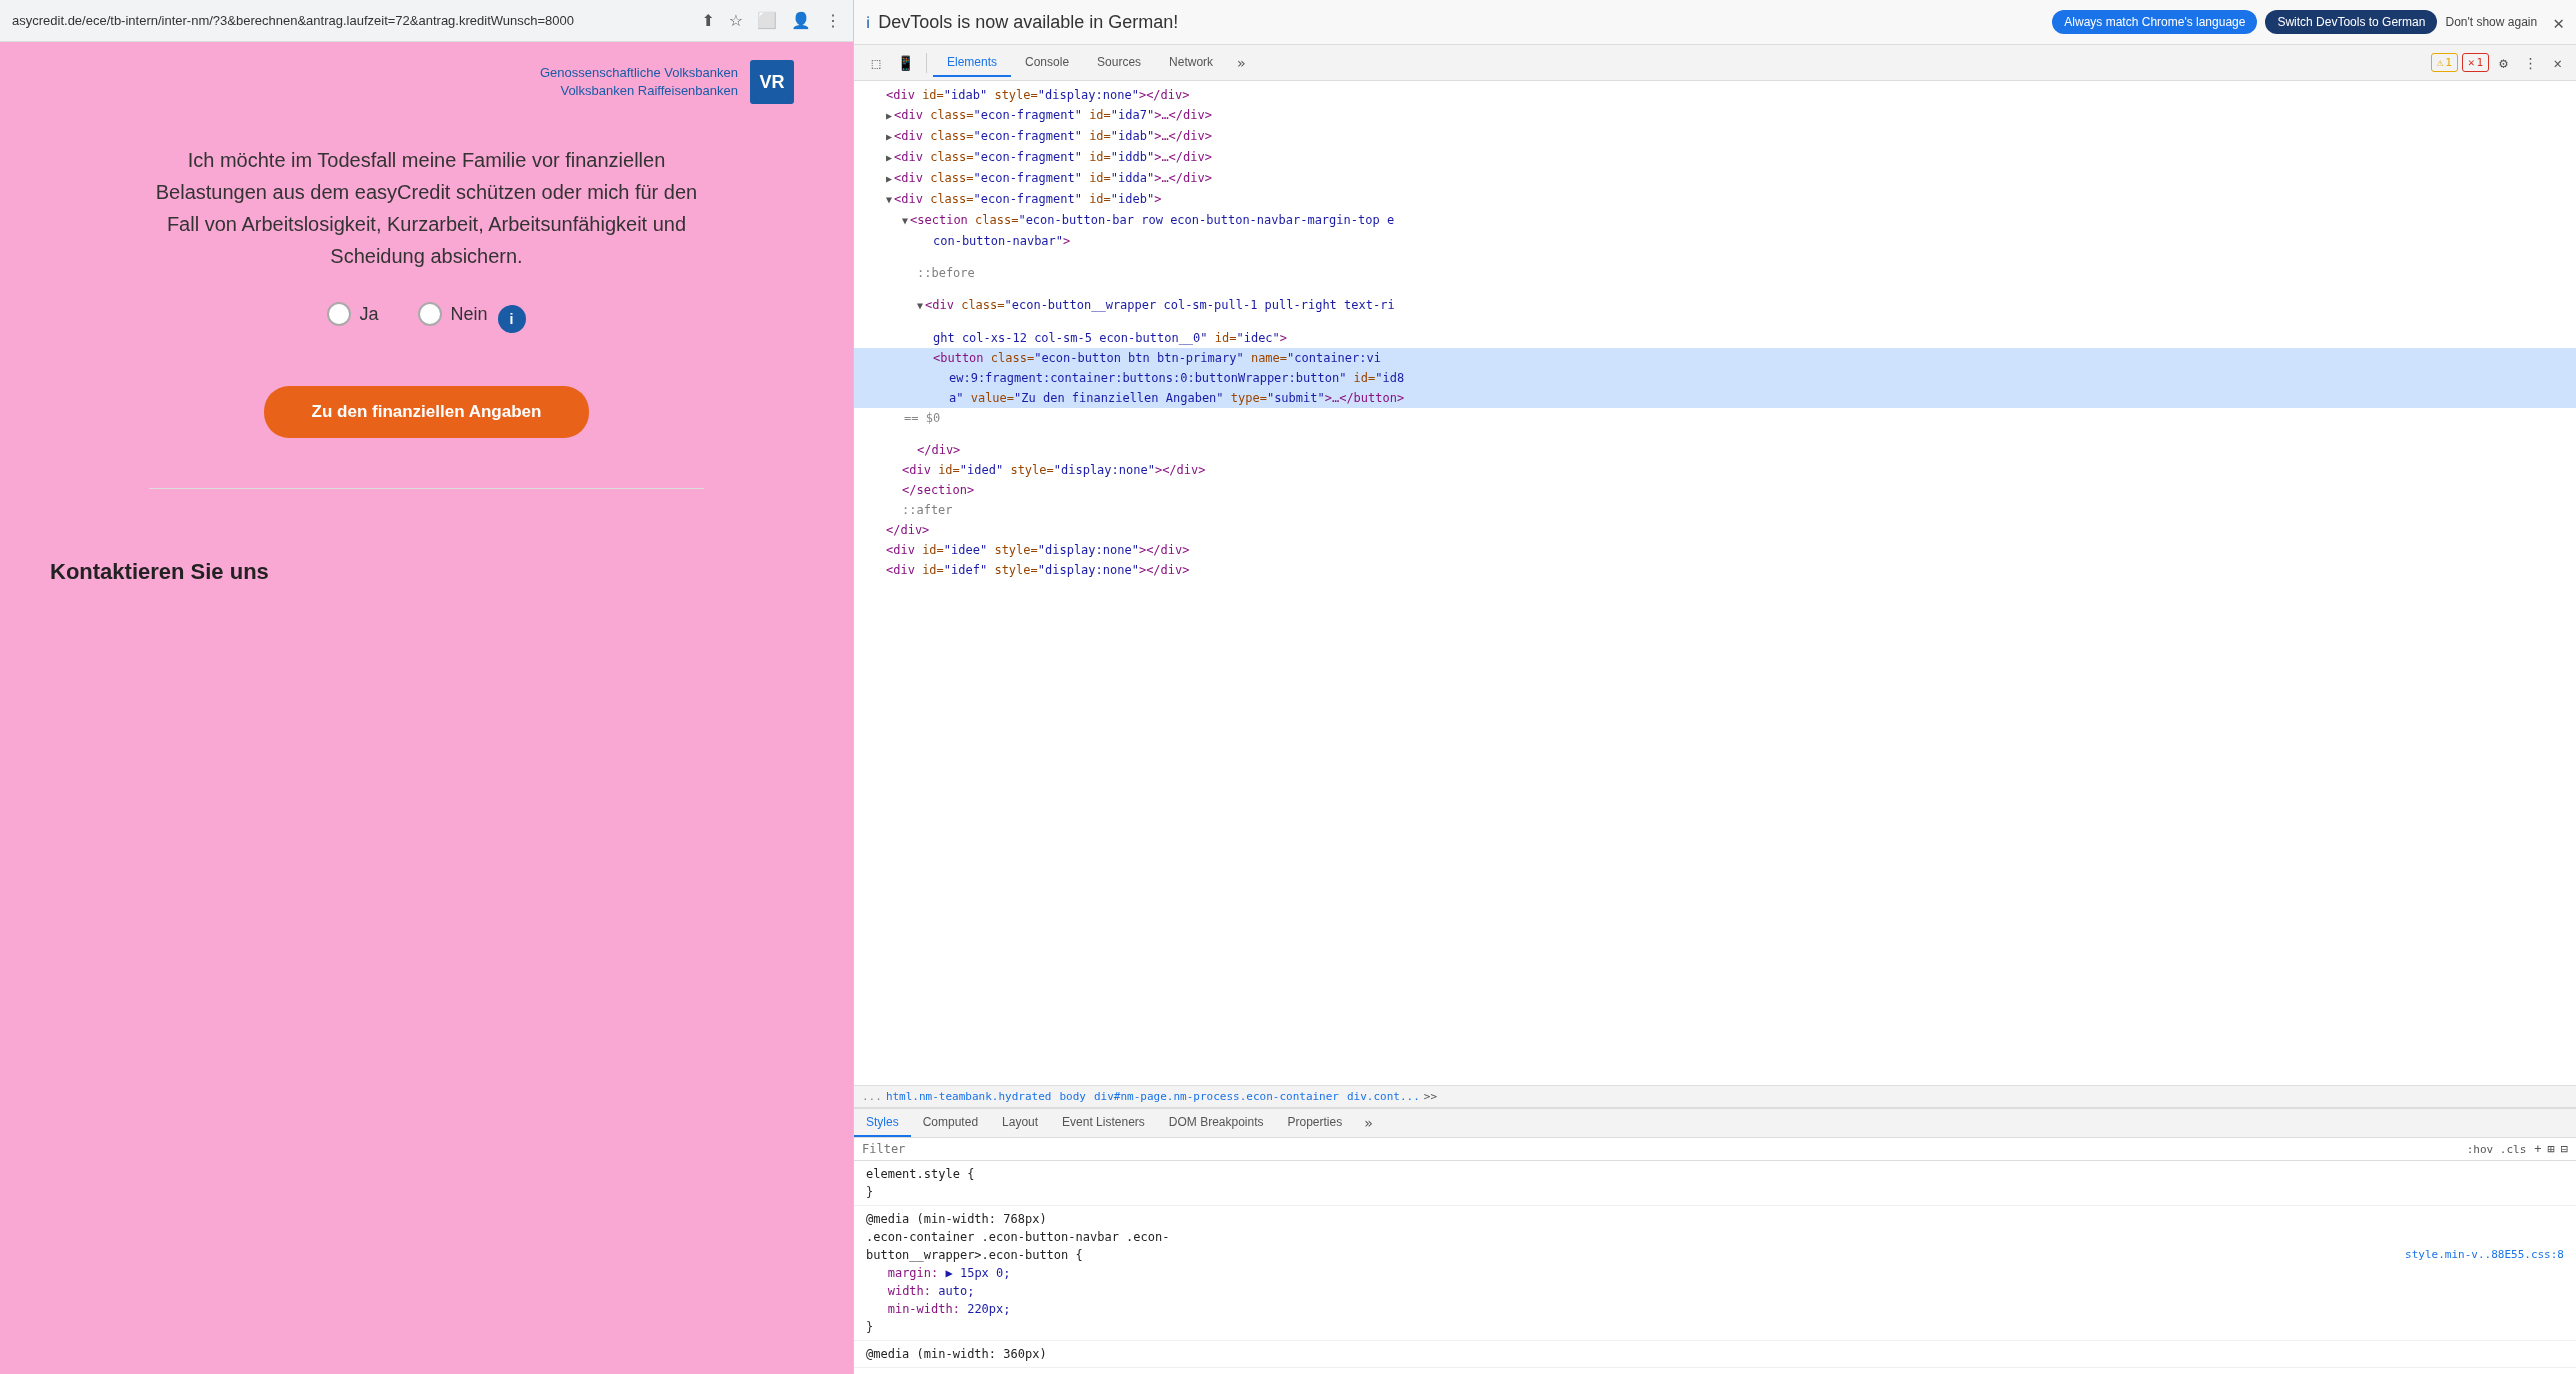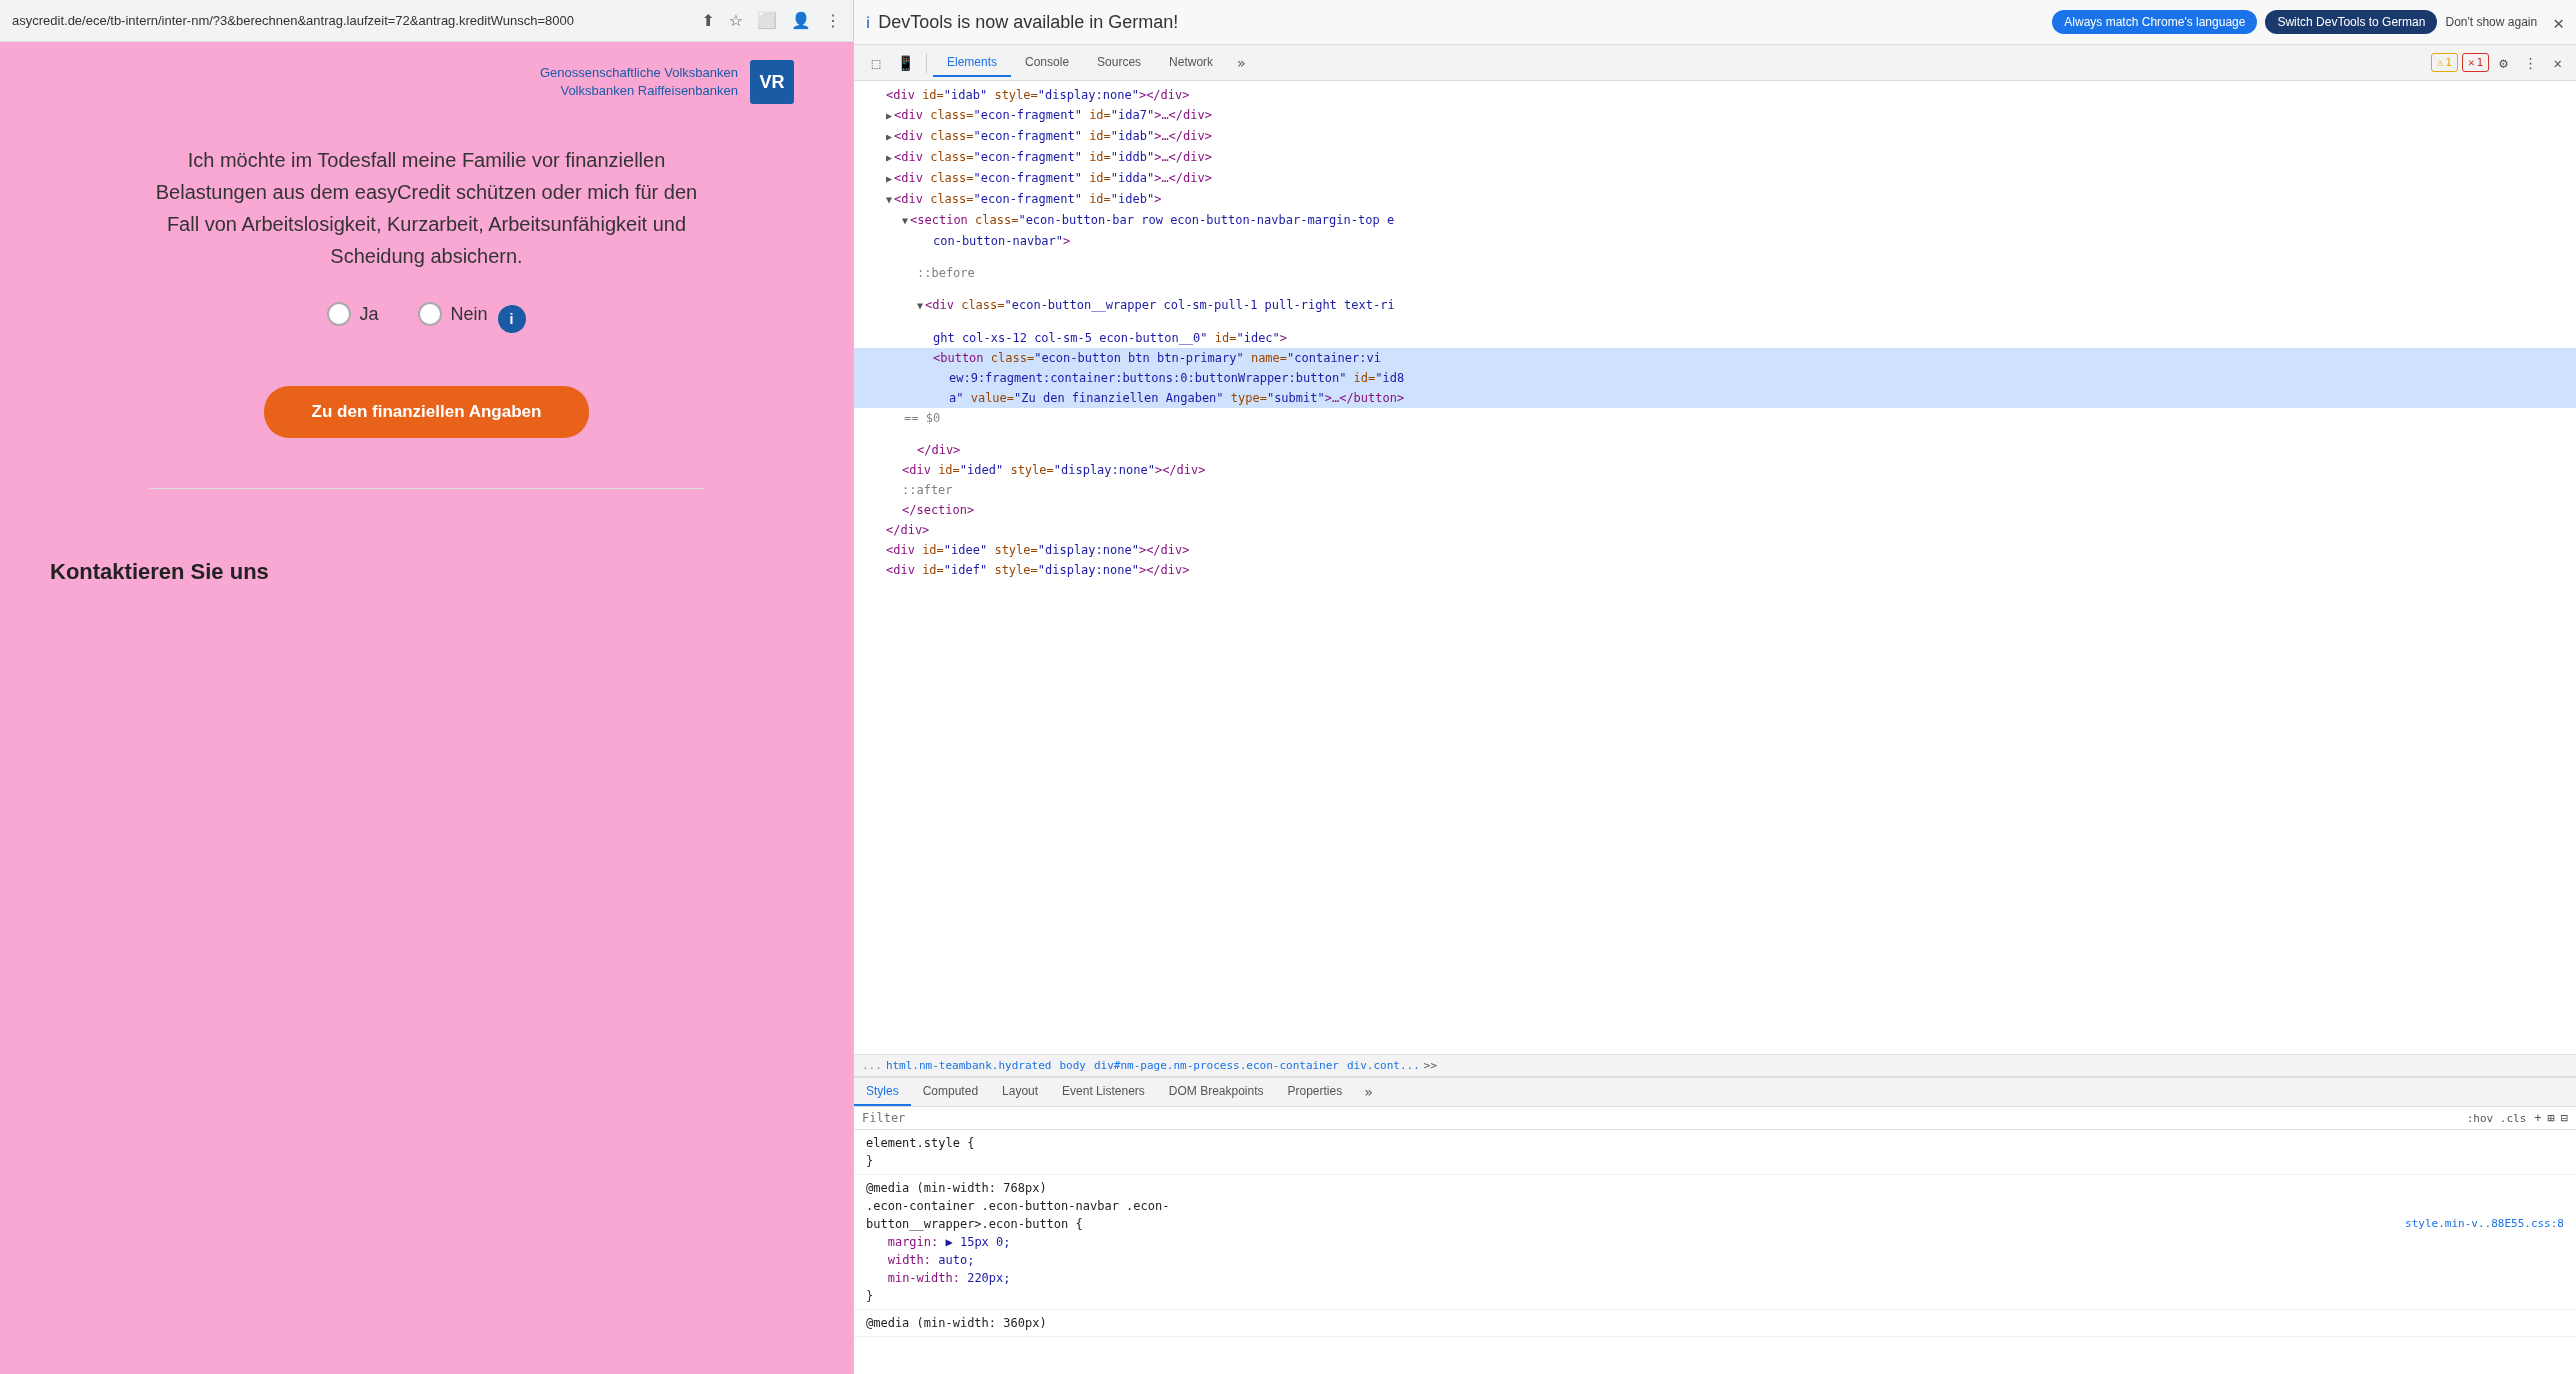--- a/index.html
+++ b/index.html
@@ -380,21 +380,21 @@
     .breadcrumb-item {
       color: #1a73e8;
       cursor: pointer;
     }
 
     
     .bottom-panel {
       border-top: 1px solid #ddd;
       display: flex;
       flex-direction: column;
-      height: 297px;
+      height: 266px;
     }
 
     .bottom-tabs {
       display: flex;
       background: #f3f3f3;
       border-bottom: 1px solid #ddd;
     }
 
     .bottom-tab {
       padding: 6px 12px;
@@ -634,25 +634,25 @@
 
     <div class="tree-line tree-indent-3">
       <span class="tag">&lt;/div&gt;</span>
     </div>
 
     <div class="tree-line tree-indent-2">
       <span class="tag">&lt;div </span><span class="attr-name">id=</span><span class="attr-value">"ided"</span><span class="tag"> </span><span class="attr-name">style=</span><span class="attr-value">"display:none"</span><span class="tag">&gt;&lt;/div&gt;</span>
     </div>
 
     <div class="tree-line tree-indent-2">
+      <span class="tag">&lt;/section&gt;</span>
+    </div>
+
+    <div class="tree-line tree-indent-2">
       <span class="comment">::after</span>
-    </div>
-
-    <div class="tree-line tree-indent-2">
-      <span class="tag">&lt;/section&gt;</span>
     </div>
 
     <div class="tree-line tree-indent-1">
       <span class="tag">&lt;/div&gt;</span>
     </div>
 
     <div class="tree-line tree-indent-1">
       <span class="tag">&lt;div </span><span class="attr-name">id=</span><span class="attr-value">"idee"</span><span class="tag"> </span><span class="attr-name">style=</span><span class="attr-value">"display:none"</span><span class="tag">&gt;&lt;/div&gt;</span>
     </div>
 

